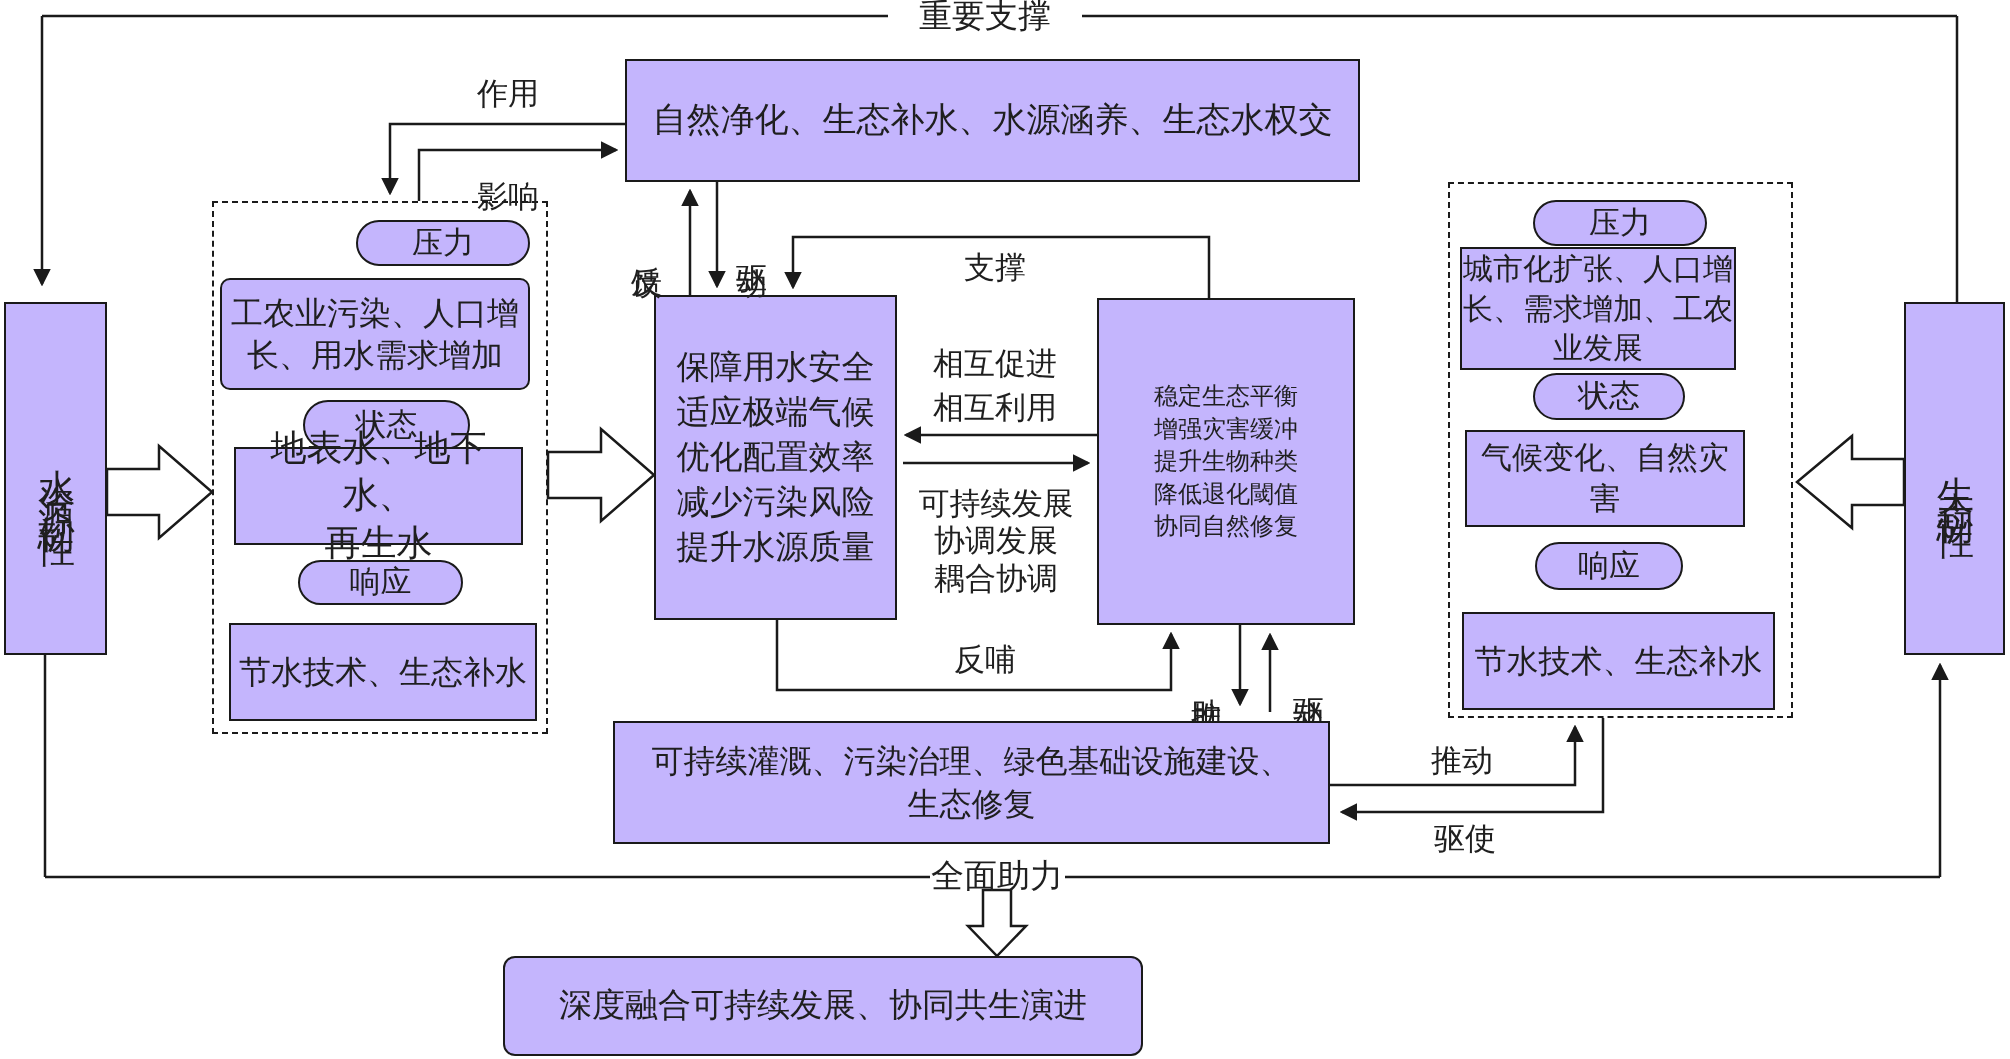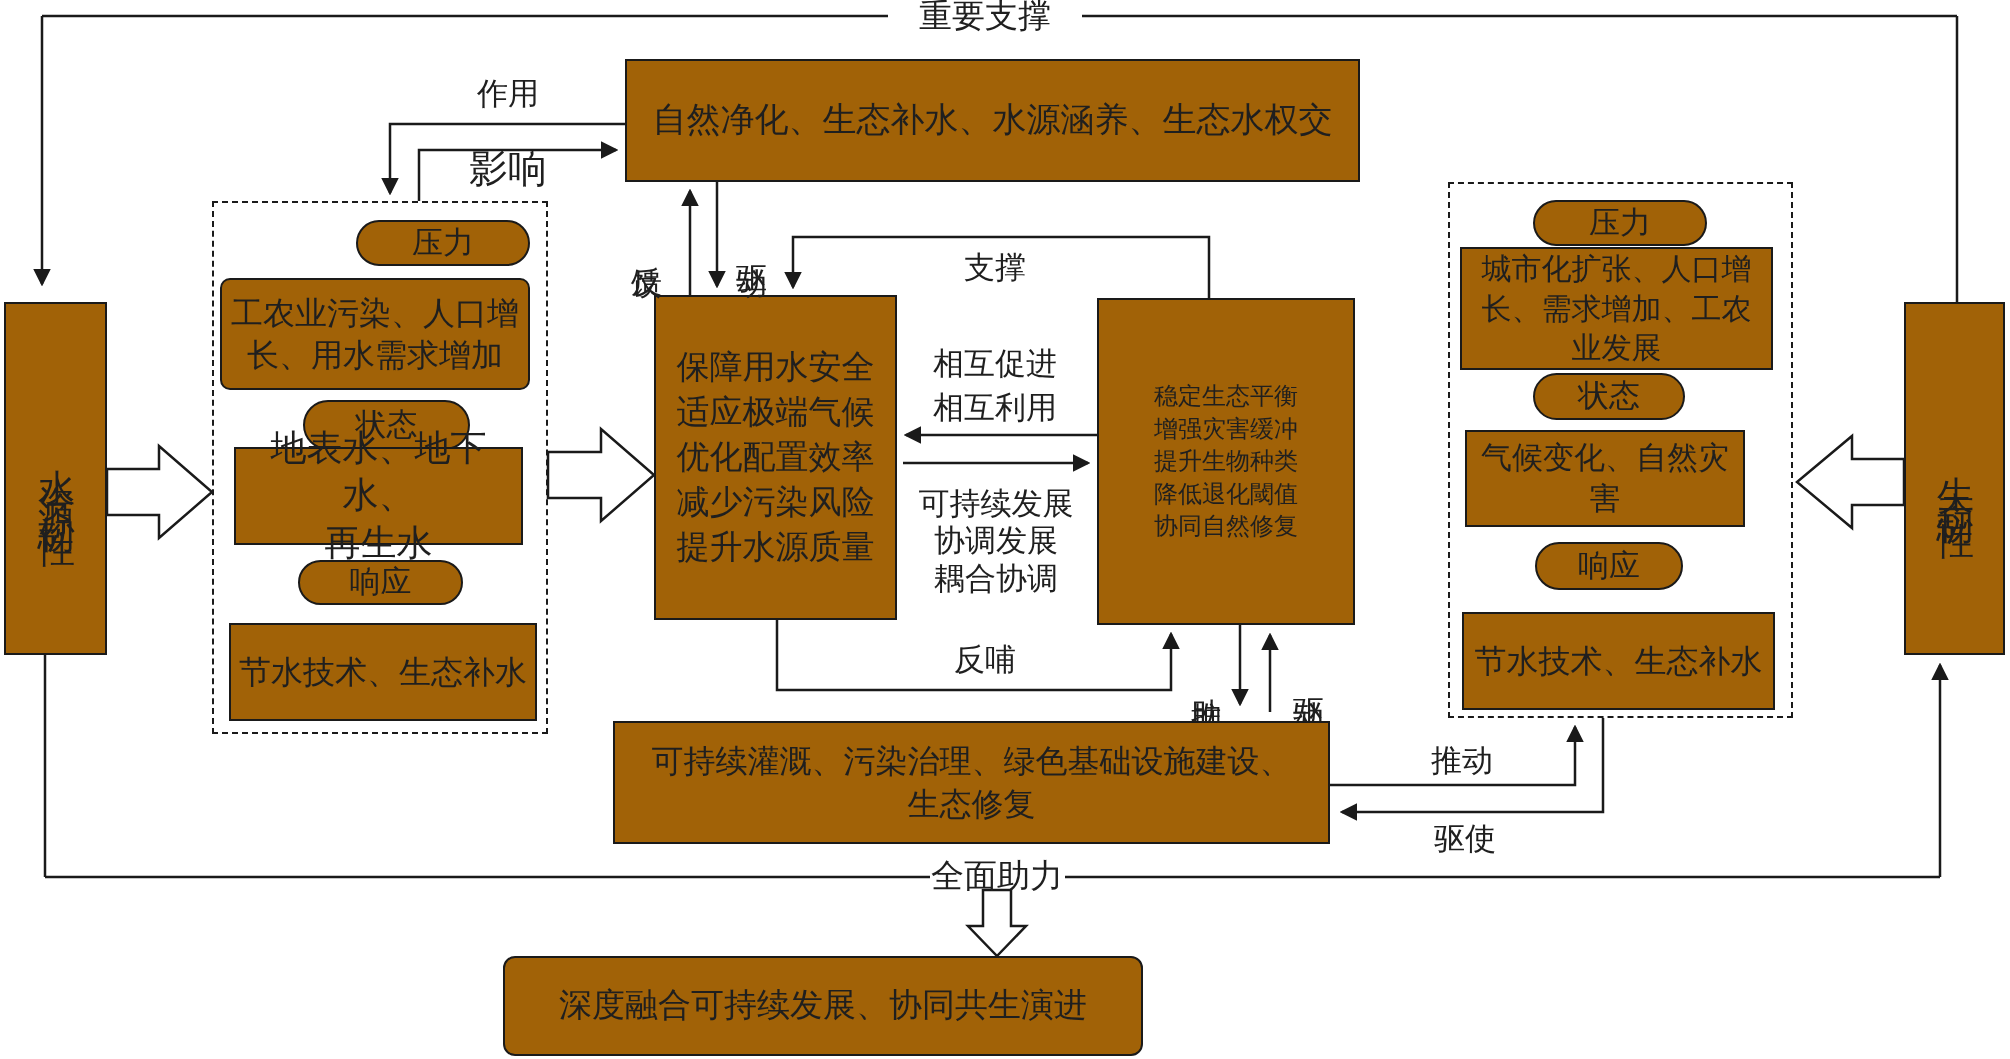--- a/index.html
+++ b/index.html
@@ -1,19 +1,19 @@
 <!DOCTYPE html>
 <html><head>
 <meta charset="utf-8">
 <style>
   html,body{margin:0;padding:0;background:#ffffff;}
   body{font-family:"Liberation Serif","DejaVu Serif",serif;color:#1f1f1f;}
   #stage{position:relative;width:2010px;height:1059px;background:#ffffff;overflow:hidden;}
   #wires{position:absolute;left:0;top:0;}
-  .box{position:absolute;border:2.5px solid #1a1a1a;background:#a16207;box-sizing:border-box;
+  .box{position:absolute;border:2.5px solid #1a1a1a;background:#c4b5fd;box-sizing:border-box;
        display:flex;flex-direction:column;align-items:center;justify-content:center;text-align:center;line-height:1.32;}
   .dashed{position:absolute;border:2.5px dashed #1a1a1a;background:transparent;box-sizing:border-box;}
   .pill{border-radius:26px;}
   .lbl{position:absolute;text-align:center;display:flex;align-items:center;justify-content:center;box-sizing:border-box;}
   .vtext{writing-mode:vertical-rl;text-orientation:upright;}
   .sidetitle{letter-spacing:0.42em;}
   .vlabel{letter-spacing:0.12em;}
 </style>
 </head>
 <body>
@@ -98,21 +98,21 @@
     <div>响应</div>
   </div>
   <div class="box" style="left:229px;top:623px;width:308px;height:98px;font-size:32px;">
     <div>节水技术、生态补水</div>
   </div>
 
   <div class="dashed" style="left:1448px;top:182px;width:345px;height:536px;"></div>
   <div class="box pill" style="left:1533px;top:200px;width:174px;height:46px;font-size:31px;">
     <div>压力</div>
   </div>
-  <div class="box" style="left:1460px;top:247px;width:313px;height:123px;font-size:30px;justify-content:space-between;">
+  <div class="box" style="left:1460px;top:247px;width:276px;height:123px;font-size:30px;justify-content:space-between;">
     <div>城市化扩张、人口增</div>
     <div>长、需求增加、工农</div>
     <div>业发展</div>
   </div>
   <div class="box pill" style="left:1533px;top:373px;width:152px;height:47px;font-size:31px;">
     <div>状态</div>
   </div>
   <div class="box" style="left:1465px;top:430px;width:280px;height:97px;font-size:31px;align-items:flex-end;">
     <div>气候变化、自然灾害</div>
   </div>
@@ -142,21 +142,21 @@
     <div>相互促进</div>
     <div>相互利用</div>
   </div>
   <div class="lbl" style="left:906px;top:486px;width:180px;height:110px;font-size:31px;flex-direction:column;line-height:1.2;">
     <div>可持续发展</div>
     <div>协调发展</div>
     <div>耦合协调</div>
   </div>
 
   <div class="lbl" style="left:458px;top:77px;width:100px;height:34px;font-size:31px;">作用</div>
-  <div class="lbl" style="left:458px;top:152px;width:100px;height:34px;font-size:39px;">影响</div>
+  <div class="lbl" style="left:458px;top:180px;width:100px;height:34px;font-size:31px;">影响</div>
   <div class="lbl vtext vlabel" style="left:628px;top:203px;width:36px;height:84px;font-size:31px;">反馈</div>
   <div class="lbl vtext vlabel" style="left:733px;top:203px;width:36px;height:84px;font-size:31px;">驱动</div>
   <div class="lbl" style="left:945px;top:251px;width:100px;height:34px;font-size:31px;">支撑</div>
   <div class="lbl" style="left:935px;top:643px;width:100px;height:34px;font-size:31px;">反哺</div>
   <div class="lbl vtext vlabel" style="left:1188px;top:636px;width:36px;height:84px;font-size:31px;">助推</div>
   <div class="lbl vtext vlabel" style="left:1290px;top:636px;width:36px;height:84px;font-size:31px;">驱动</div>
   <div class="lbl" style="left:1412px;top:744px;width:100px;height:34px;font-size:31px;">推动</div>
   <div class="lbl" style="left:1415px;top:822px;width:100px;height:34px;font-size:31px;">驱使</div>
 
   <div class="box" style="left:613px;top:721px;width:717px;height:123px;font-size:32px;">

